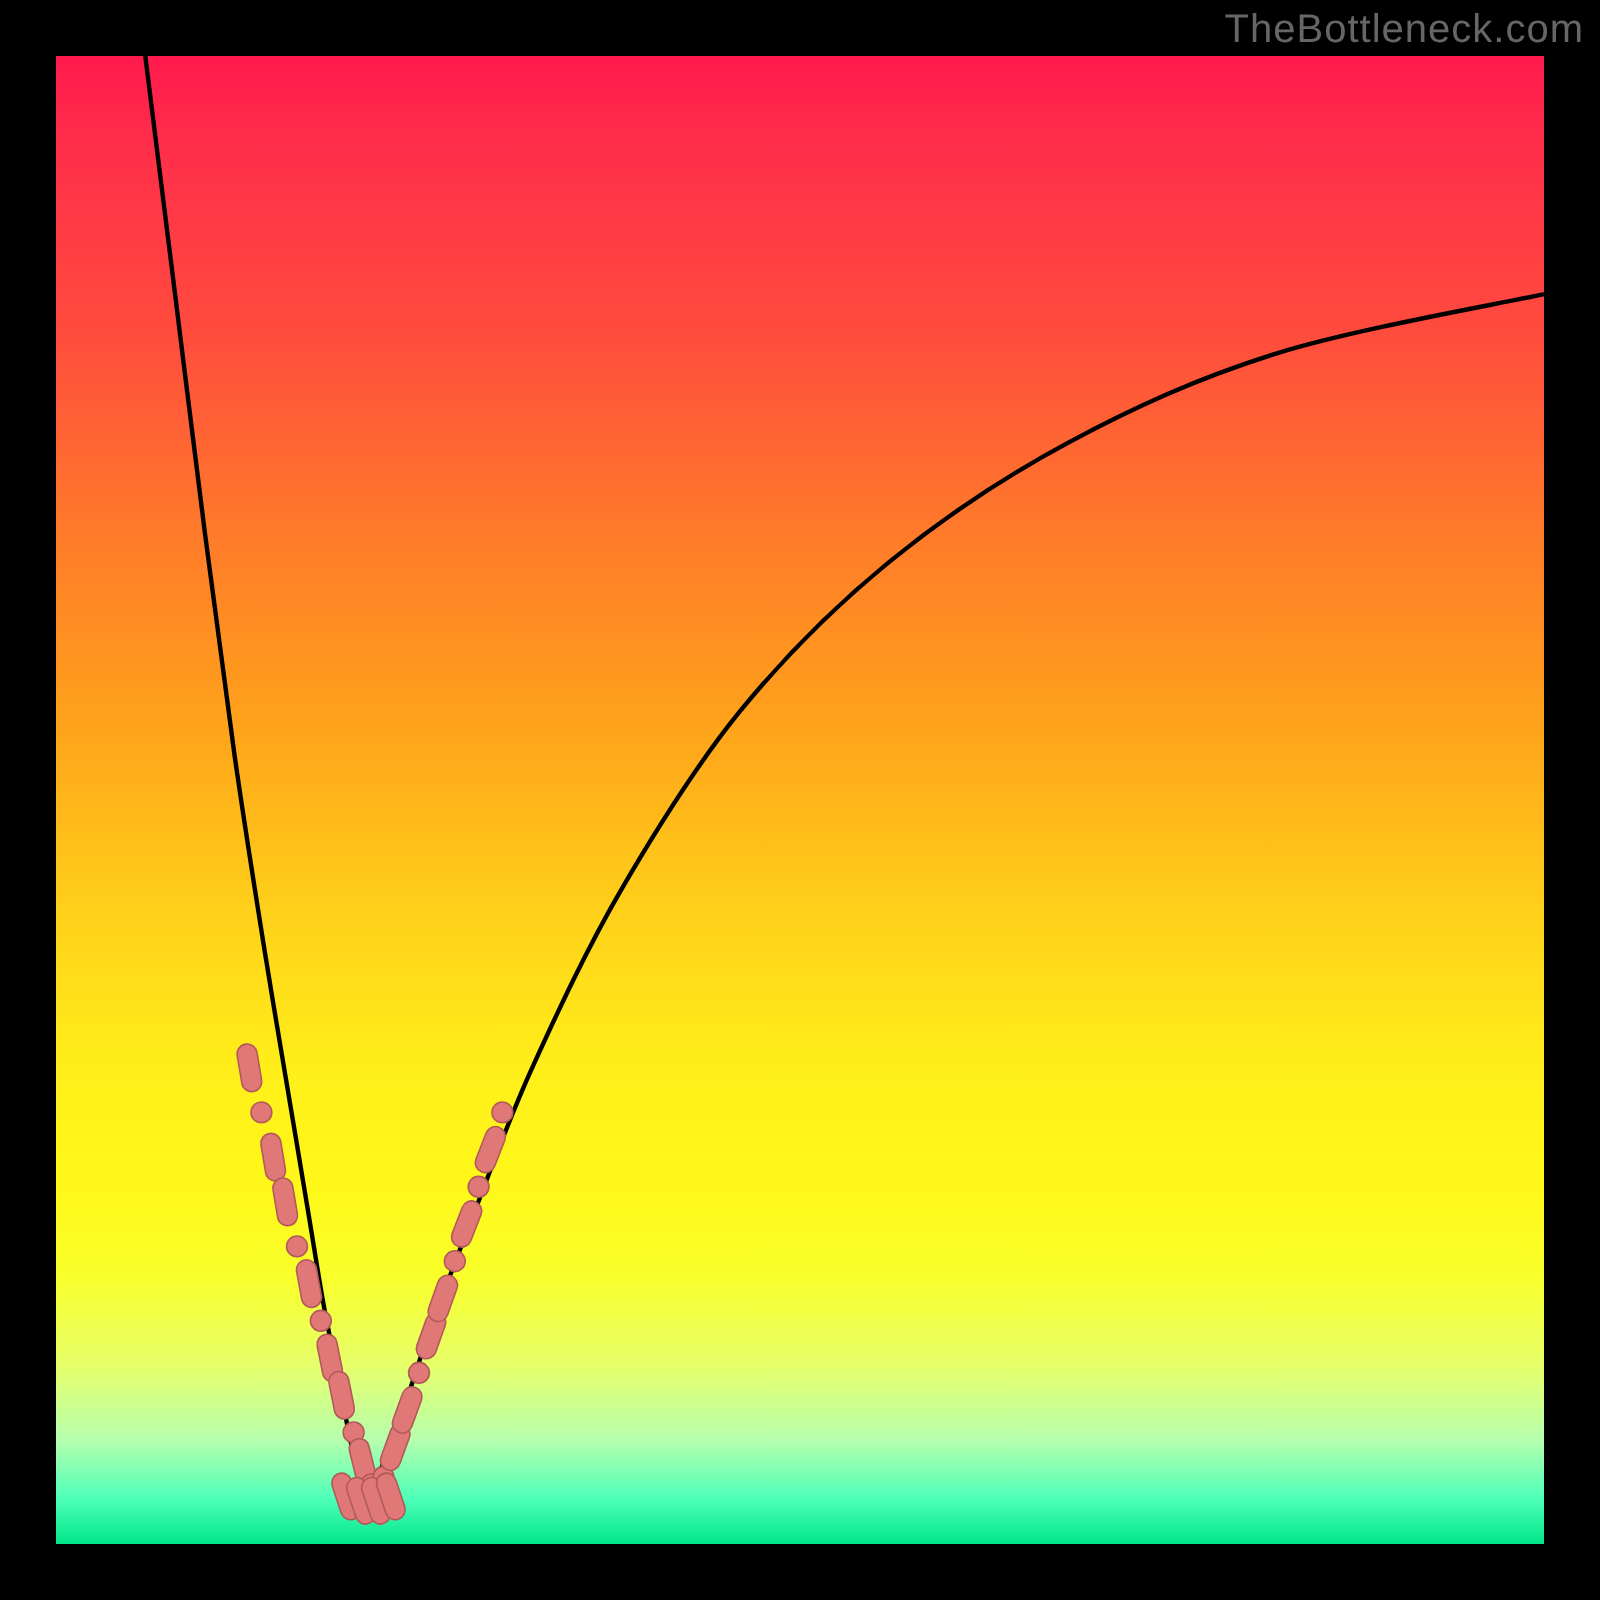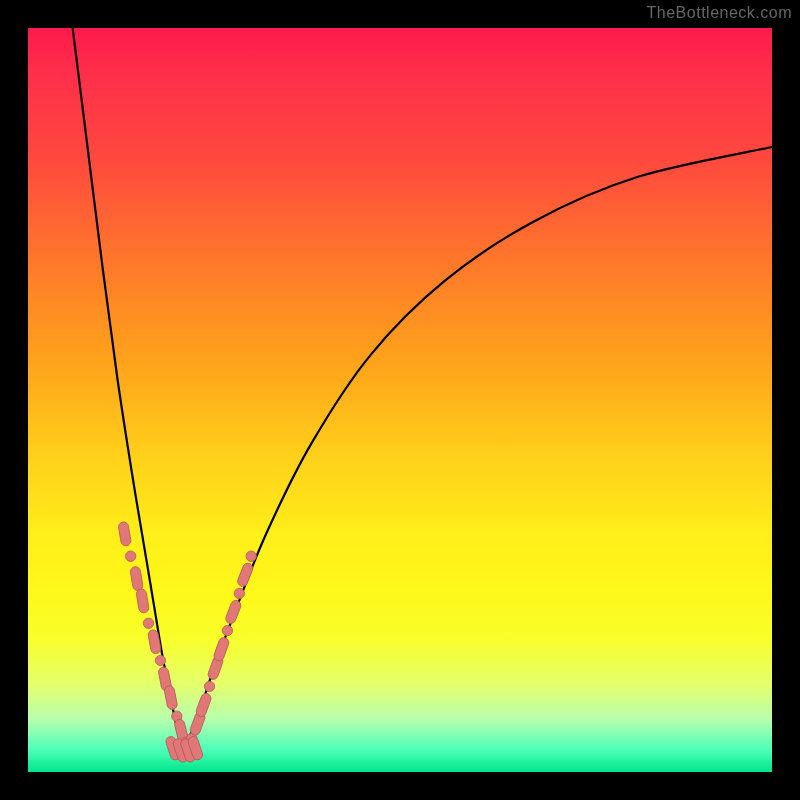--- a/index.html
+++ b/index.html
@@ -38,21 +38,21 @@
       #e6ff6a 88%,
       #b6ffae 93%,
       #4dffb8 97%,
       #00e68a 100%);
   }
   .watermark {
     position: absolute;
     top: 4px;
     right: 8px;
     color: #666;
-    font-size: 16px;
+    font-size: 20px;
     letter-spacing: 0.5px;
   }
   svg.curves {
     position: absolute;
     left: 28px;
     top: 28px;
     width: 744px;
     height: 744px;
     overflow: visible;
   }

